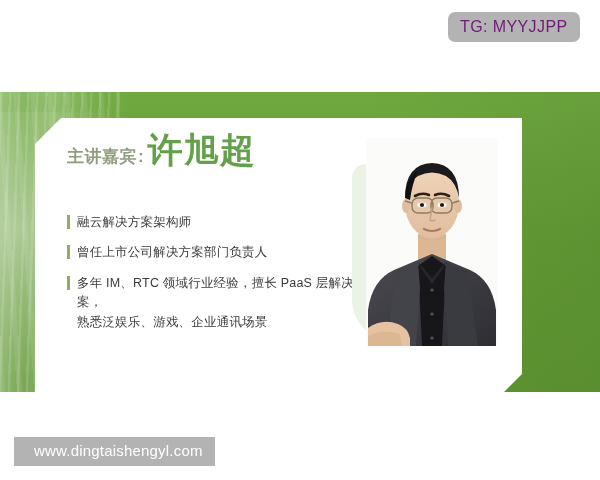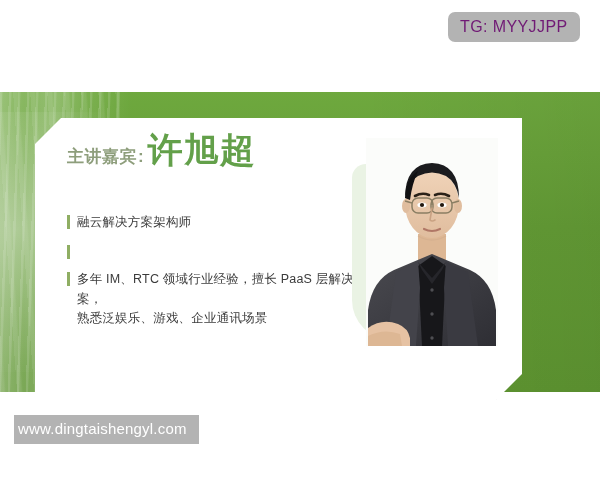--- a/index.html
+++ b/index.html
@@ -179,22 +179,22 @@
     background: #B3B3B3;
     color: #701a75;
     font-size: 16px;
     letter-spacing: 0.4px;
     line-height: 1.2;
     border-radius: 7px;
   }
   #watermark {
     position: absolute;
     left: 14px;
-    top: 415px;
-    padding: 5px 12px 6px 4px;
+    top: 437px;
+    padding: 5px 12px 6px 20px;
     background: #B3B3B3;
     color: #ffffff;
     font-size: 15px;
     letter-spacing: 0.2px;
     line-height: 1.2;
   }
 </style>
 </head>
 <body>
 
@@ -215,20 +215,23 @@
 
     <div class="bullet-row">
       <span class="bullet-mark"></span>
       <span class="bullet-text">
         <span>融云解决方案架构师</span>
       </span>
     </div>
 
     <div class="bullet-row">
       <span class="bullet-mark"></span>
+      <span class="bullet-text">
+        <span>曾任上市公司解决方案部门负责人</span>
+      </span>
     </div>
 
     <div class="bullet-row">
       <span class="bullet-mark"></span>
       <span class="bullet-text">
         <span>多年 IM、RTC 领域行业经验，擅长 PaaS 层解决方案，</span>
         <span class="l2">熟悉泛娱乐、游戏、企业通讯场景</span>
       </span>
     </div>
 

